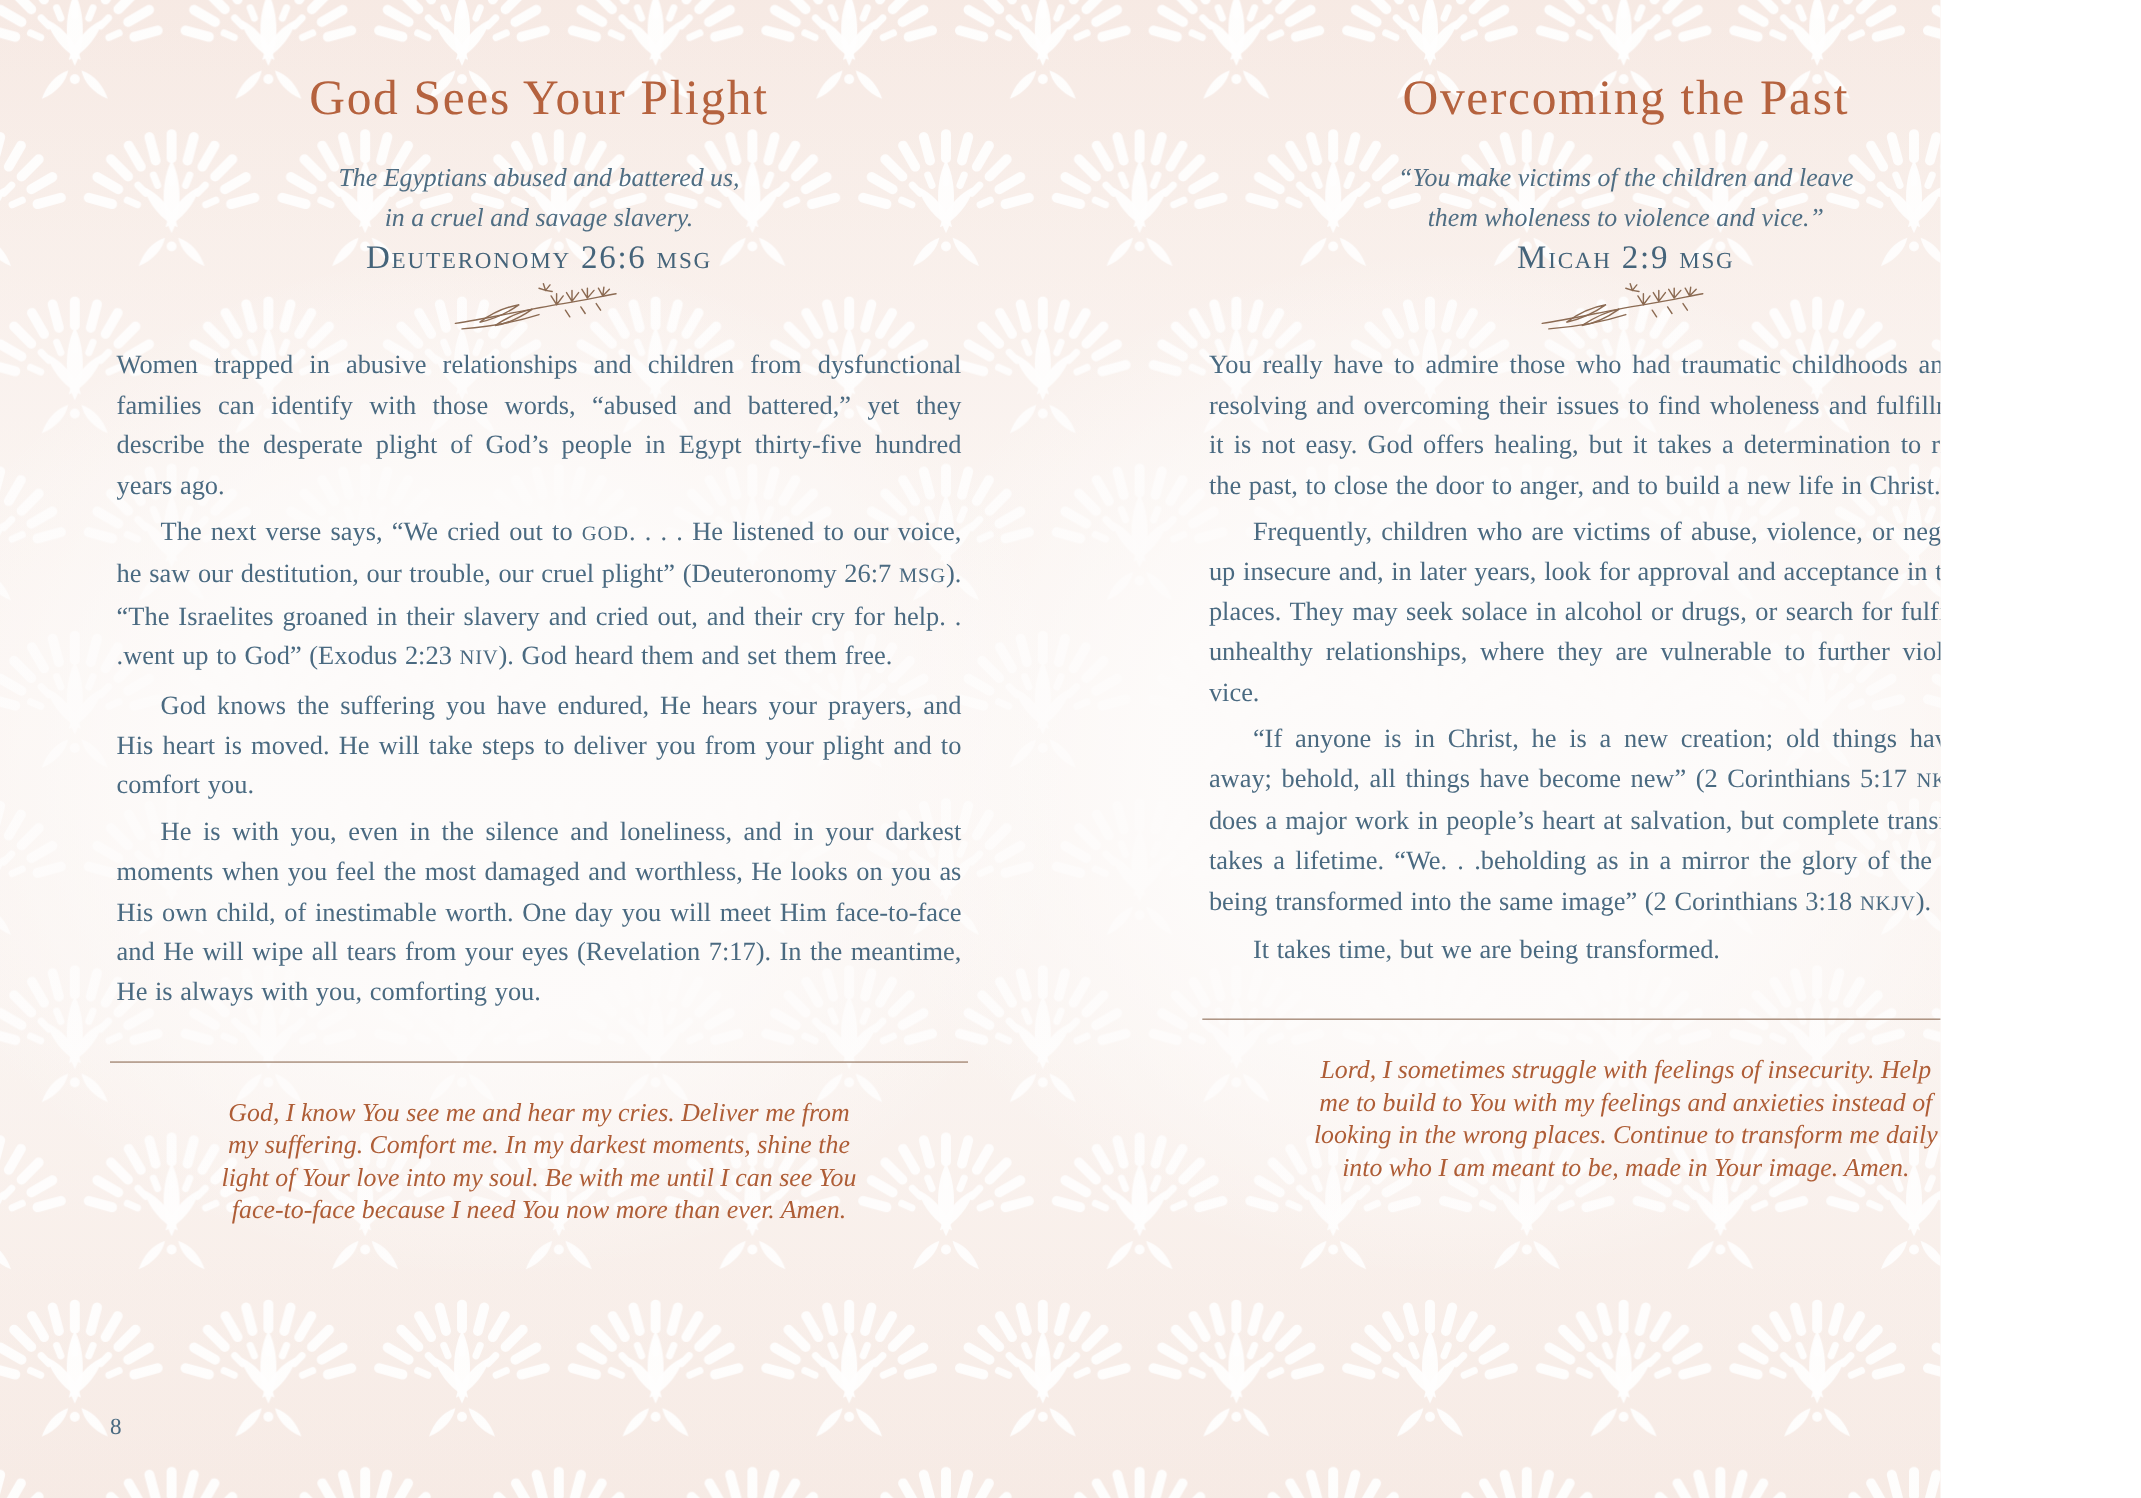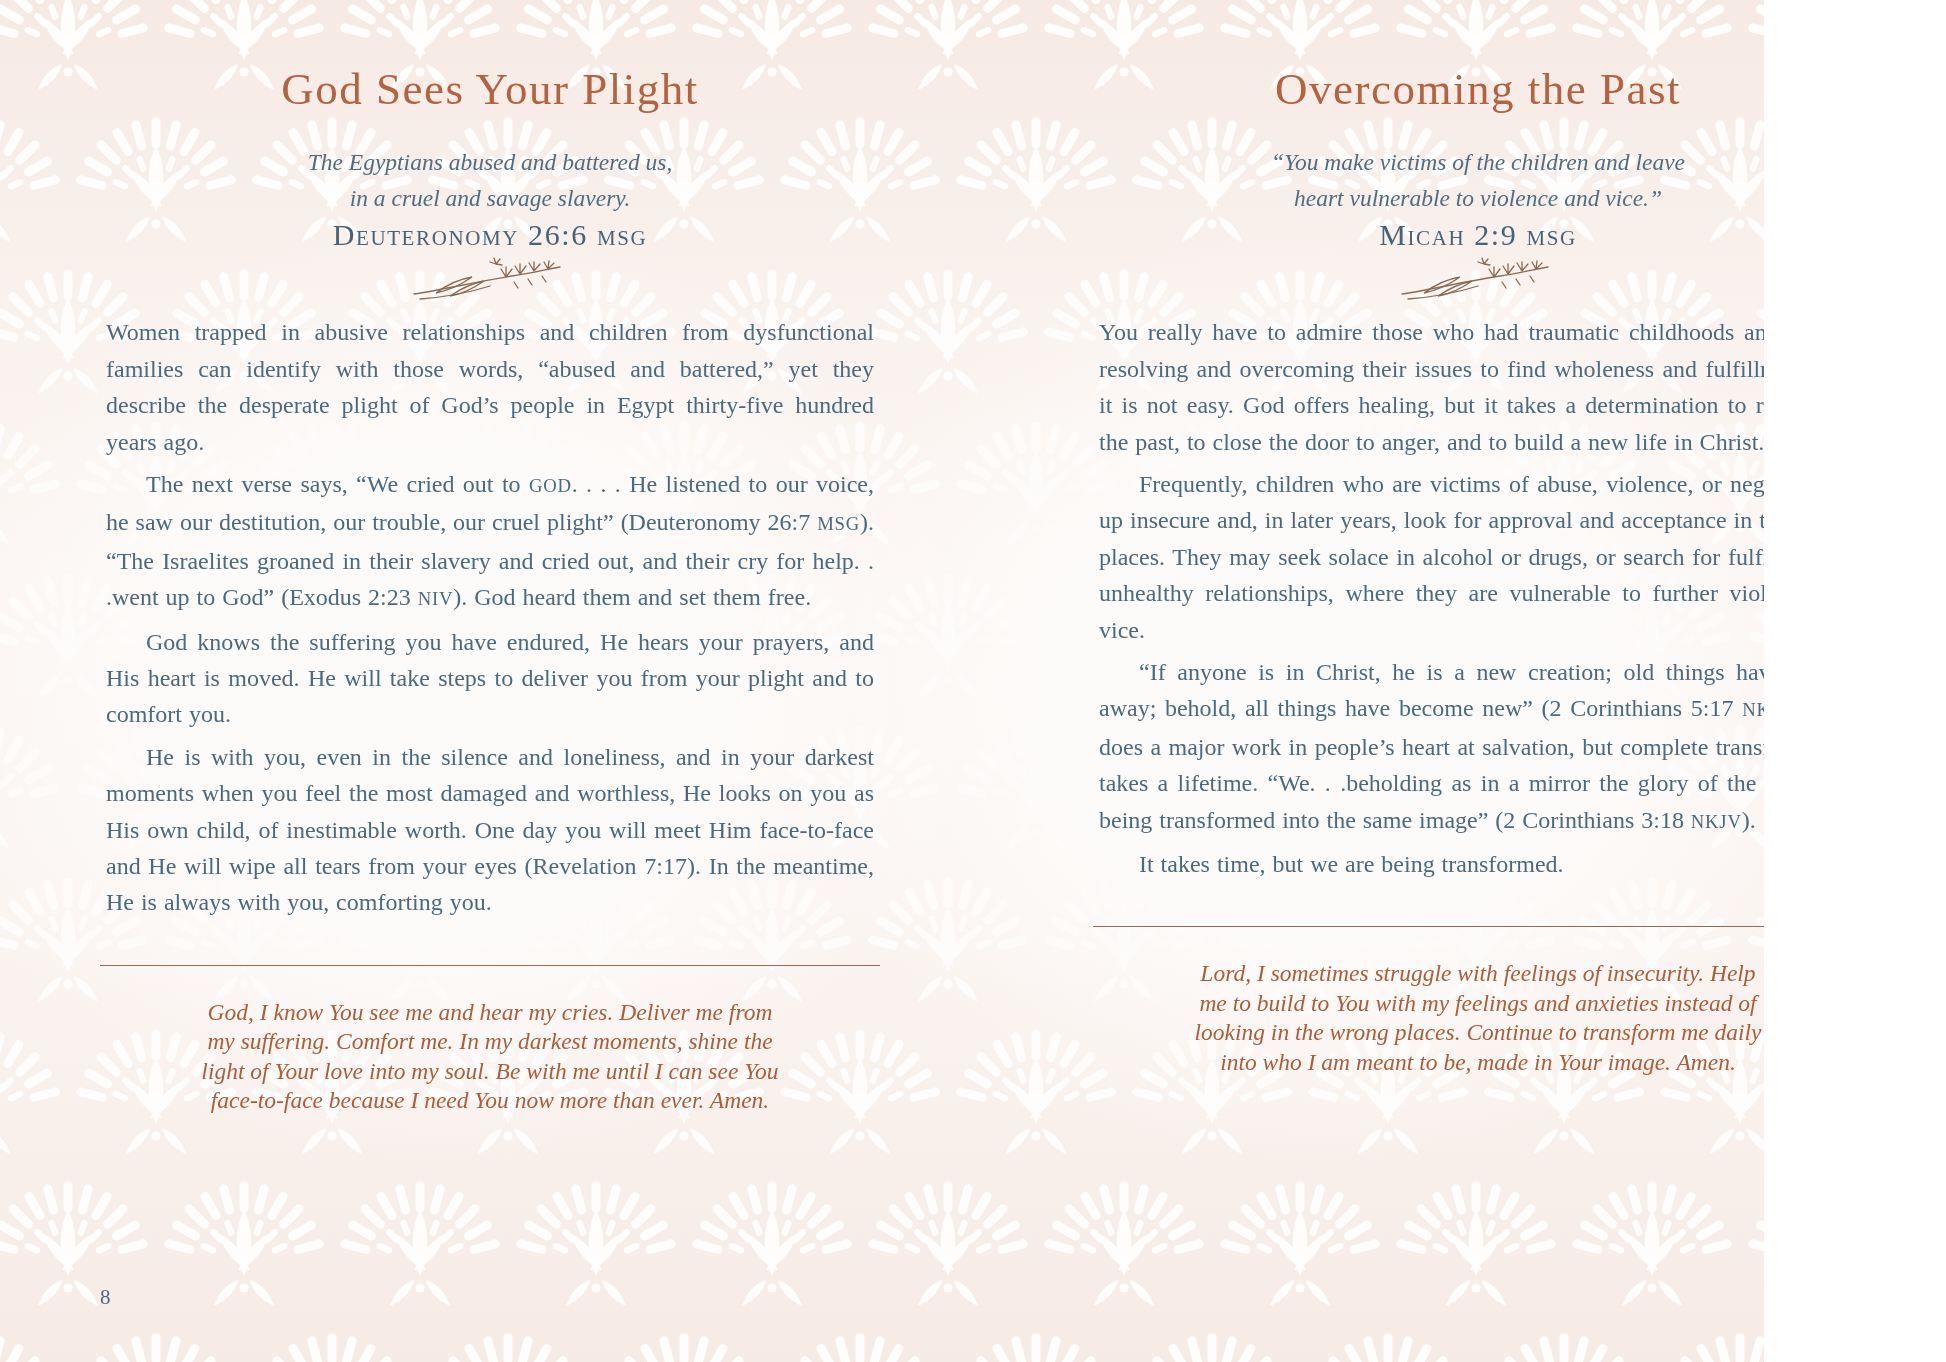--- a/index.html
+++ b/index.html
@@ -124,21 +124,21 @@
     <div class="prayer">God, I know You see me and hear my cries. Deliver me from
 my suffering. Comfort me. In my darkest moments, shine the
 light of Your love into my soul. Be with me until I can see You
 face-to-face because I need You now more than ever. Amen.</div>
     <div class="pageno">8</div>
   </section>
 
   <section class="page page-right">
     <h1 class="title">Overcoming the Past</h1>
     <div class="verse">“You make victims of the children and leave
-heart vulnerable to violence and vice.”</div>
+them wholeness to violence and vice.”</div>
     <div class="reference">Micah 2:9 msg</div>
     <div class="divider">
       <svg width="160" height="48" viewBox="0 0 160 48" fill="none" stroke="#8b6a52" stroke-width="1.3" stroke-linecap="round">
         <path d="M4,38 C32,34 64,26 102,20 C122,17 138,13 150,11"></path>
         <path d="M10,43 C36,41 58,37 80,30"></path>
         <path d="M26,37 C38,28 50,23 62,21 C52,28 40,34 26,37 Z"></path>
         <path d="M40,40 C52,32 64,27 74,25 C64,32 52,38 40,40 Z"></path>
         <path d="M96,21 l-5,-8 M96,21 l0,-10 M96,21 l6,-8"></path>
         <path d="M110,18 l-5,-8 M110,18 l0,-10 M110,18 l6,-8"></path>
         <path d="M124,15 l-5,-8 M124,15 l0,-9 M124,15 l6,-7"></path>

